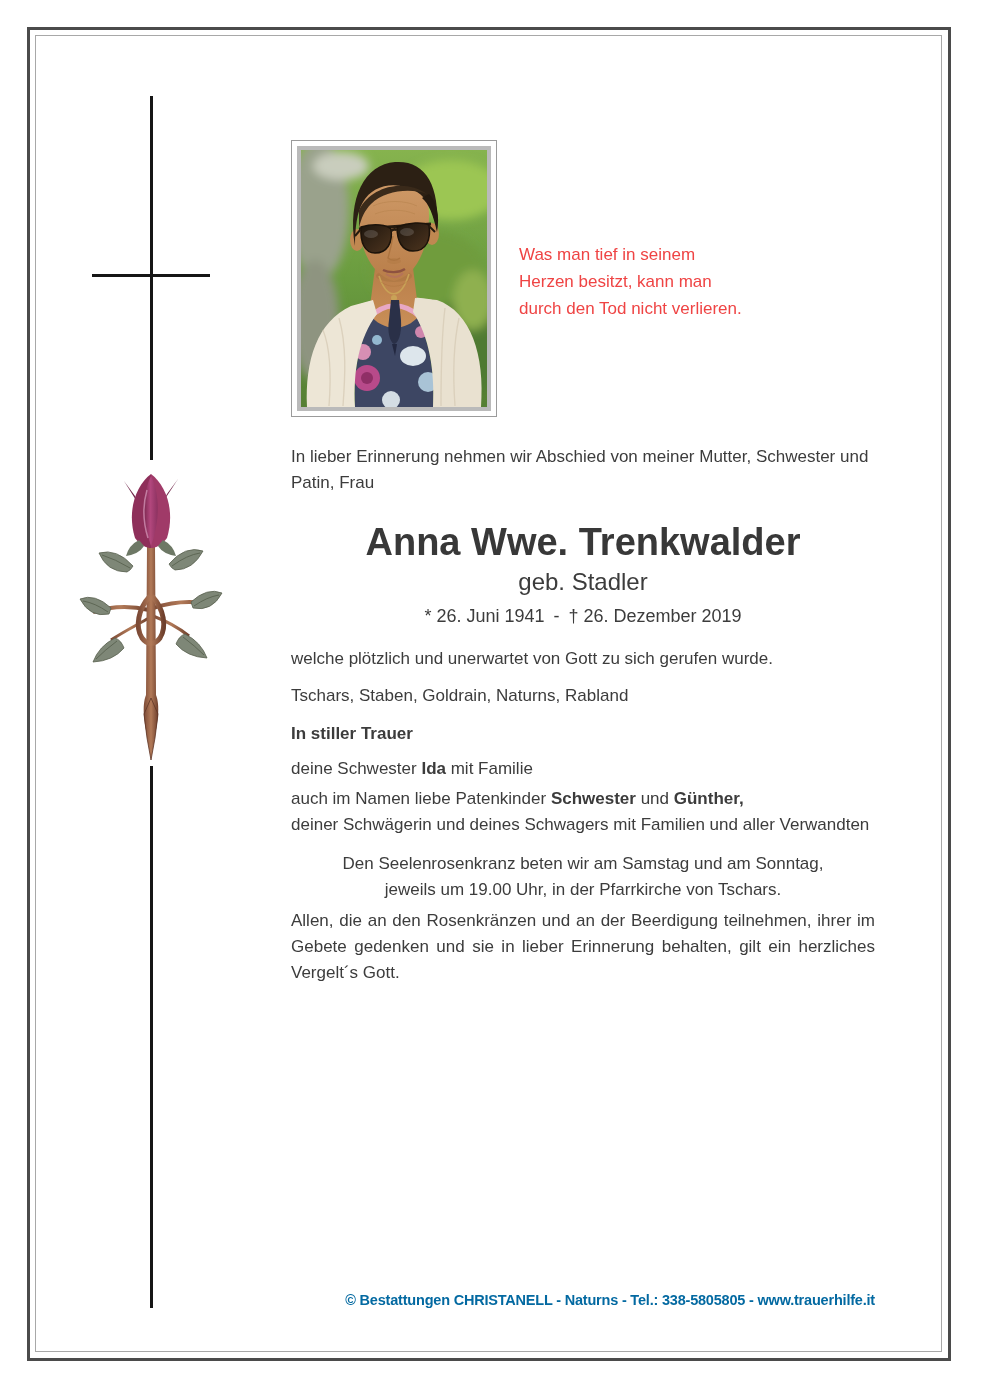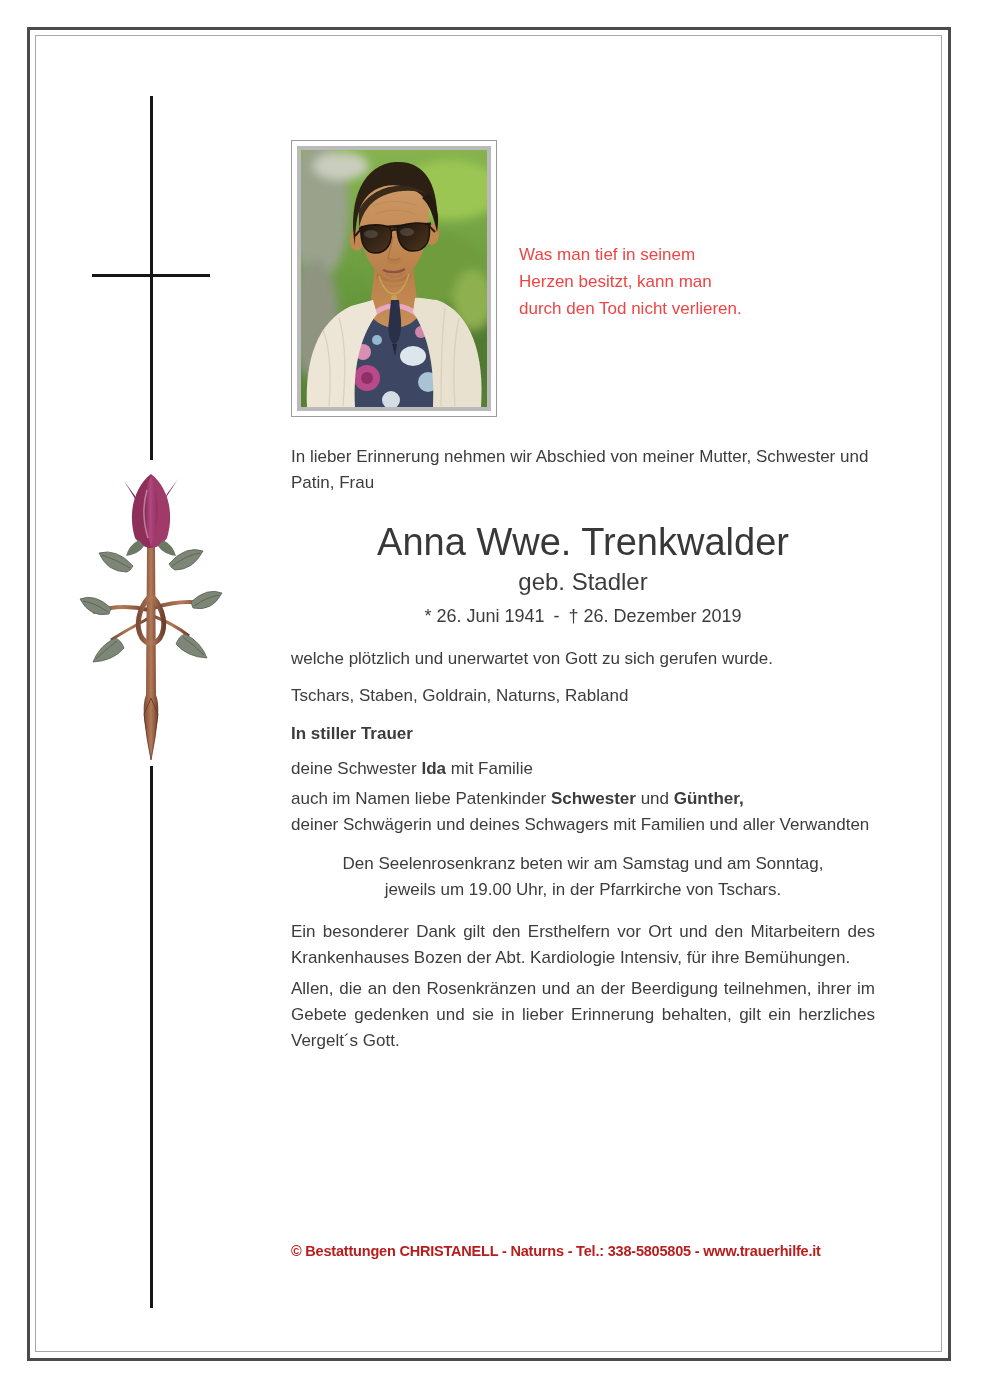--- a/index.html
+++ b/index.html
@@ -26,37 +26,37 @@
   .photo-inner{box-sizing:border-box;width:100%;height:100%;border:4px solid #bababa;}
   .photo-inner svg{display:block;width:100%;height:100%;}
 
   
   .quote{position:absolute;left:519px;top:241px;width:320px;font-size:17px;line-height:27px;color:#ef4444;}
 
   
   .col{position:absolute;left:291px;top:444px;width:584px;font-size:17px;line-height:26px;color:#3c3c3c;}
   .col p{margin:0;}
   .just{text-align:justify;}
-  .name{font-size:38px;line-height:46px;text-align:center;margin-top:23px !important;font-weight:400;color:#383838;}
+  .name{font-size:38px;line-height:46px;text-align:center;margin-top:23px !important;font-weight:700;color:#383838;}
   .maiden{font-size:24px;line-height:30px;text-align:center;margin-top:2px !important;}
   .dates{font-size:18px;line-height:24px;text-align:center;margin-top:7px !important;}
   .mt-called{margin-top:18px !important;}
   .mt-funeral{margin-top:21px !important;}
   .mt-places{margin-top:11px !important;}
   .mt-trauer{margin-top:12px !important;font-weight:bold;}
   .mt-daughter{margin-top:20px !important;}
   .mt-sister{margin-top:9px !important;}
   .mt-god{margin-top:4px !important;}
   .mt-rosary{margin-top:13px !important;text-align:center;}
   .mt-thanks{margin-top:16px !important;}
   .mt-allen{margin-top:5px !important;}
   b{font-weight:bold;}
 
-  .footer{position:absolute;left:291px;top:1243px;width:584px;text-align:left;
-    font-size:14.5px;font-weight:bold;letter-spacing:-0.2px;color:#b91c1c;}
+  .footer{position:absolute;left:291px;top:1292px;width:584px;text-align:right;
+    font-size:14.5px;font-weight:bold;letter-spacing:-0.2px;color:#0369a1;}
 </style>
 </head>
 <body>
 
 <div class="frame-outer"></div>
 <div class="frame-inner"></div>
 
 <div class="cross-v"></div>
 <div class="cross-h"></div>
 
@@ -220,17 +220,16 @@
   <p>In lieber Erinnerung nehmen wir Abschied von meiner Mutter, Schwester und Patin, Frau</p>
   <p class="name">Anna Wwe. Trenkwalder</p>
   <p class="maiden">geb. Stadler</p>
   <p class="dates">* 26. Juni 1941 - † 26. Dezember 2019</p>
   <p class="mt-called">welche plötzlich und unerwartet von Gott zu sich gerufen wurde.</p>
   <p class="mt-places">Tschars, Staben, Goldrain, Naturns, Rabland</p>
   <p class="mt-trauer">In stiller Trauer</p>
   <p class="mt-sister"><span>deine Schwester </span><b>Ida</b><span> mit Familie</span></p>
   <p class="mt-god"><span>auch im Namen liebe Patenkinder </span><b>Schwester</b><span> und </span><b>Günther,</b><br><span>deiner Schwägerin und deines Schwagers mit Familien und aller Verwandten</span></p>
   <p class="mt-rosary"><span>Den Seelenrosenkranz beten wir am Samstag und am Sonntag,</span><br><span>jeweils um 19.00 Uhr, in der Pfarrkirche von Tschars.</span></p>
-  <p class="mt-thanks just">Ein besonderer Dank gilt den Ersthelfern vor Ort und den Mitarbeitern des Krankenhauses Bozen der Abt. Kardiologie Intensiv, für ihre Bemühungen.</p>
   <p class="mt-allen just">Allen, die an den Rosenkränzen und an der Beerdigung teilnehmen, ihrer im Gebete gedenken und sie in lieber Erinnerung behalten, gilt ein herzliches Vergelt´s Gott.</p>
 </div>
 
 <div class="footer">© Bestattungen CHRISTANELL - Naturns - Tel.: 338-5805805 - www.trauerhilfe.it</div>
 
 </body></html>

